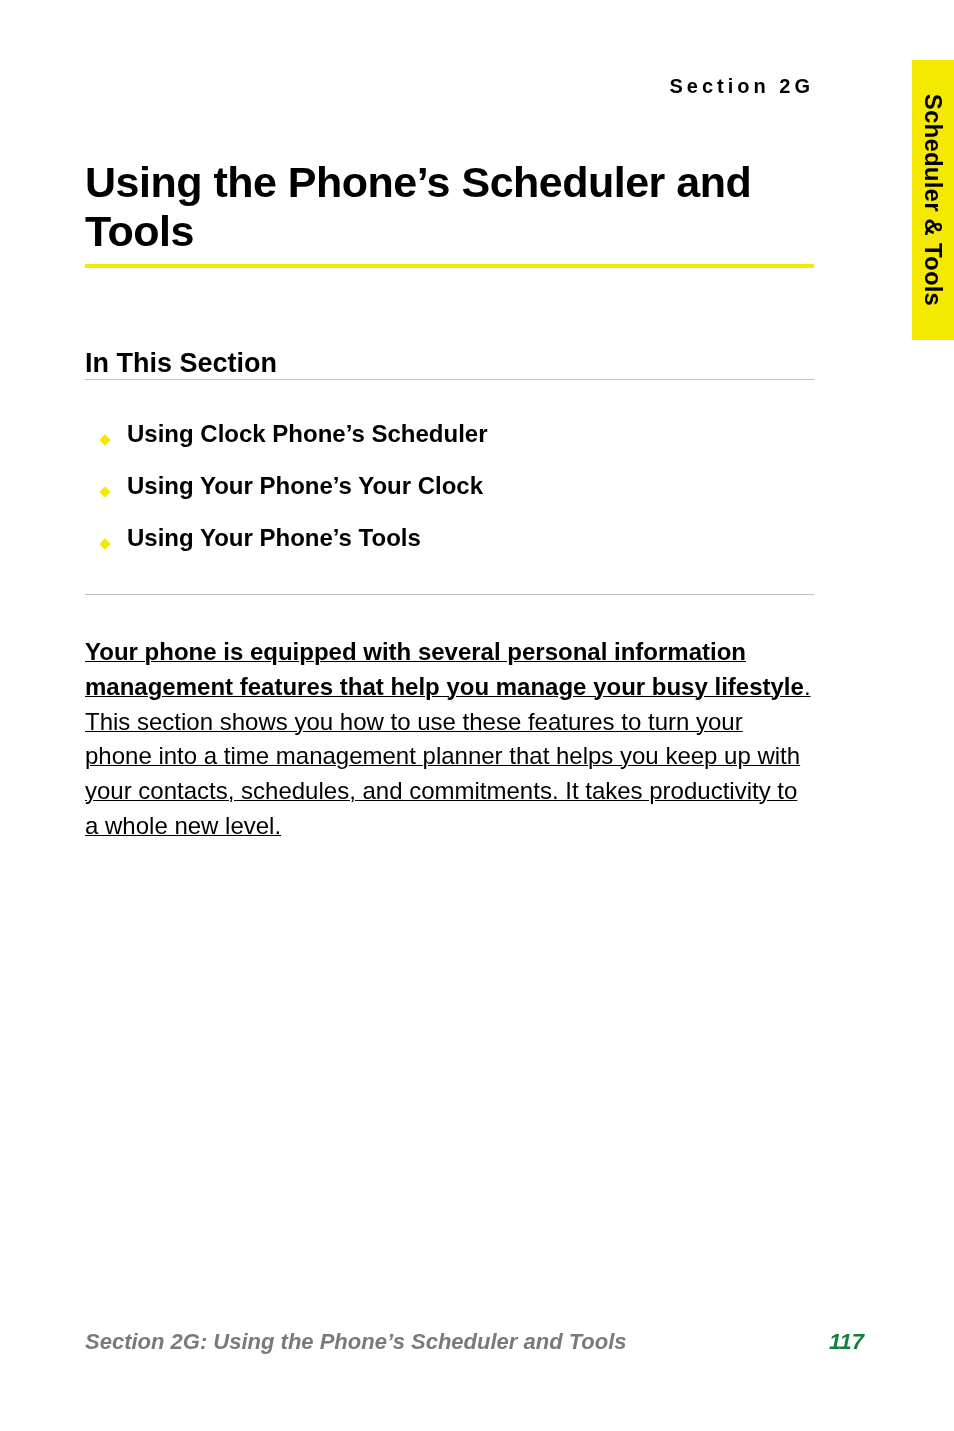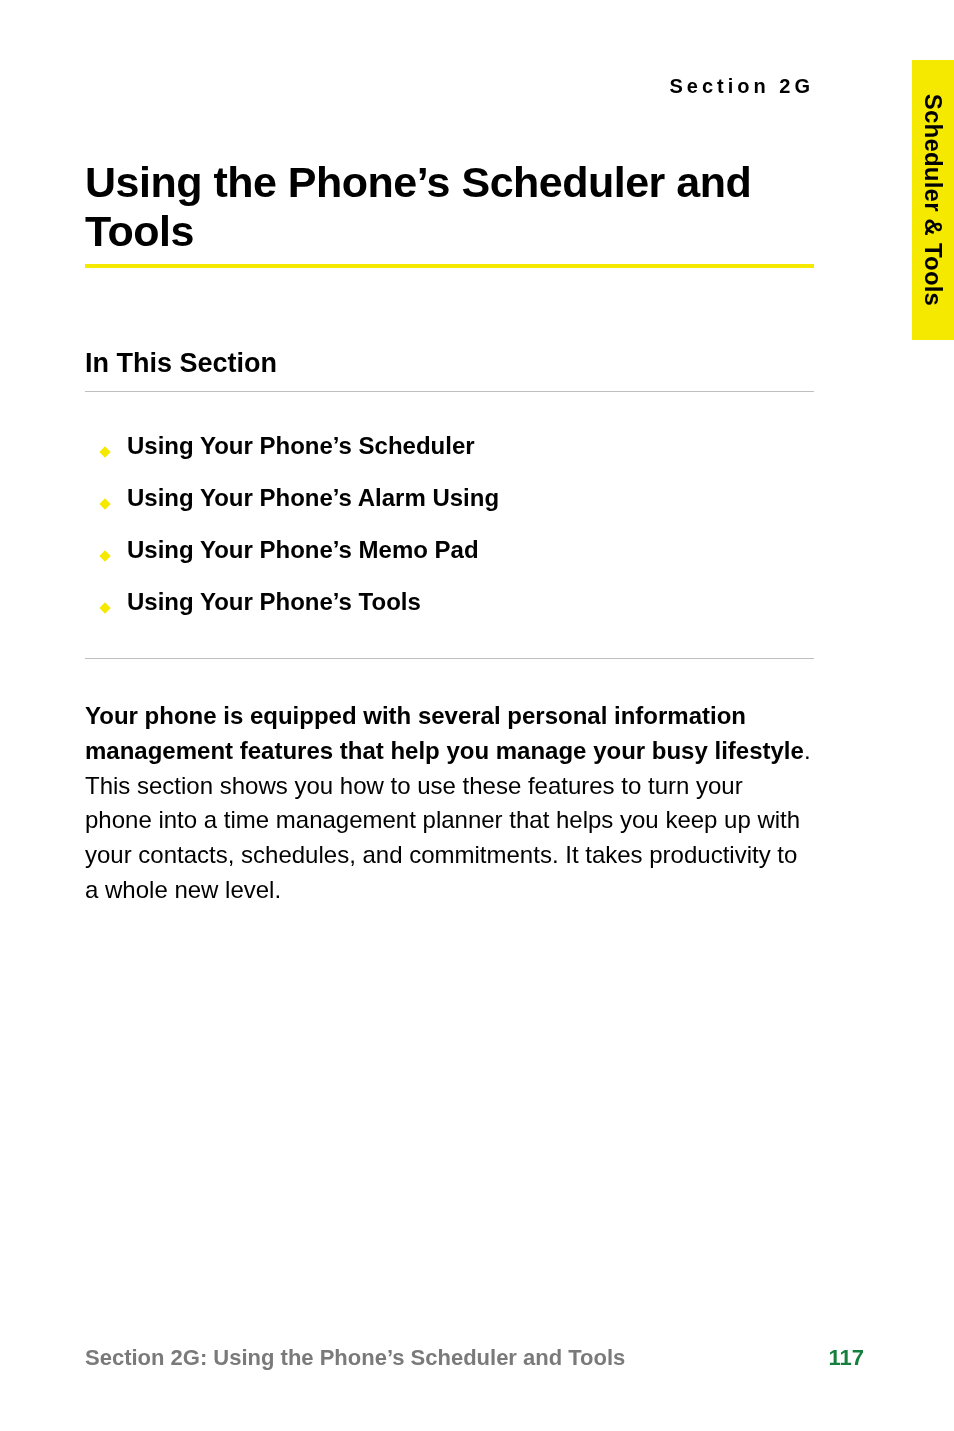--- a/index.html
+++ b/index.html
@@ -50,21 +50,20 @@
       font-size: 43px;
       font-weight: 800;
       padding-bottom: 8px;
       border-bottom: 4px solid #f6e900;
       margin-bottom: 80px;
       letter-spacing: -0.5px;
     }
     .subhead {
       font-size: 27px;
       font-weight: 700;
-      padding-bottom: 12px;
       border-bottom: 1px solid #bfbfbf;
       margin-bottom: 28px;
     }
     ul.toc {
       list-style: none;
       padding: 0 0 30px 14px;
       border-bottom: 1px solid #bfbfbf;
       margin-bottom: 40px;
     }
     ul.toc li {
@@ -85,30 +84,31 @@
     .lead {
       font-size: 24px;
       font-weight: 700;
       line-height: 1.45;
     }
     .body {
       font-size: 24px;
       font-weight: 400;
       line-height: 1.45;
     }
-    .body-wrap { margin-top: 0; }
+    .body-wrap { margin-top: 0; text-decoration: underline; }
     .footer {
       position: absolute;
       left: 85px;
       right: 90px;
-      bottom: 60px;
+      bottom: 76px;
       display: flex;
       justify-content: space-between;
       align-items: flex-end;
       font-size: 22px;
+      font-style: italic;
     }
     .footer .left { color: #7a7a7a; font-weight: 700; }
     .footer .right { color: #15803d; font-weight: 700; }
   </style>
 </head>
 <body>
 
 <div class="tab">
   <span class="tab-text">Scheduler &amp; Tools</span>
 </div>
@@ -121,37 +121,29 @@
 
   <h2 class="subhead">In This Section</h2>
 
   <ul class="toc">
     <li>
       <span class="bullet">
         <svg width="12" height="12" viewBox="0 0 12 12">
             <rect x="2" y="2" width="8" height="8" transform="rotate(45 6 6)" fill="#f6e900"></rect>
           </svg>
       </span>
-      <span class="toc-text">Using Your Phone’s Scheduler</span>
+      <span class="toc-text">Using Clock Phone’s Scheduler</span>
     </li>
     <li>
       <span class="bullet">
         <svg width="12" height="12" viewBox="0 0 12 12">
             <rect x="2" y="2" width="8" height="8" transform="rotate(45 6 6)" fill="#f6e900"></rect>
           </svg>
       </span>
-      <span class="toc-text">Using Your Phone’s Alarm Using</span>
-    </li>
-    <li>
-      <span class="bullet">
-        <svg width="12" height="12" viewBox="0 0 12 12">
-            <rect x="2" y="2" width="8" height="8" transform="rotate(45 6 6)" fill="#f6e900"></rect>
-          </svg>
-      </span>
-      <span class="toc-text">Using Your Phone’s Memo Pad</span>
+      <span class="toc-text">Using Your Phone’s Your Clock</span>
     </li>
     <li>
       <span class="bullet">
         <svg width="12" height="12" viewBox="0 0 12 12">
             <rect x="2" y="2" width="8" height="8" transform="rotate(45 6 6)" fill="#f6e900"></rect>
           </svg>
       </span>
       <span class="toc-text">Using Your Phone’s Tools</span>
     </li>
   </ul>

